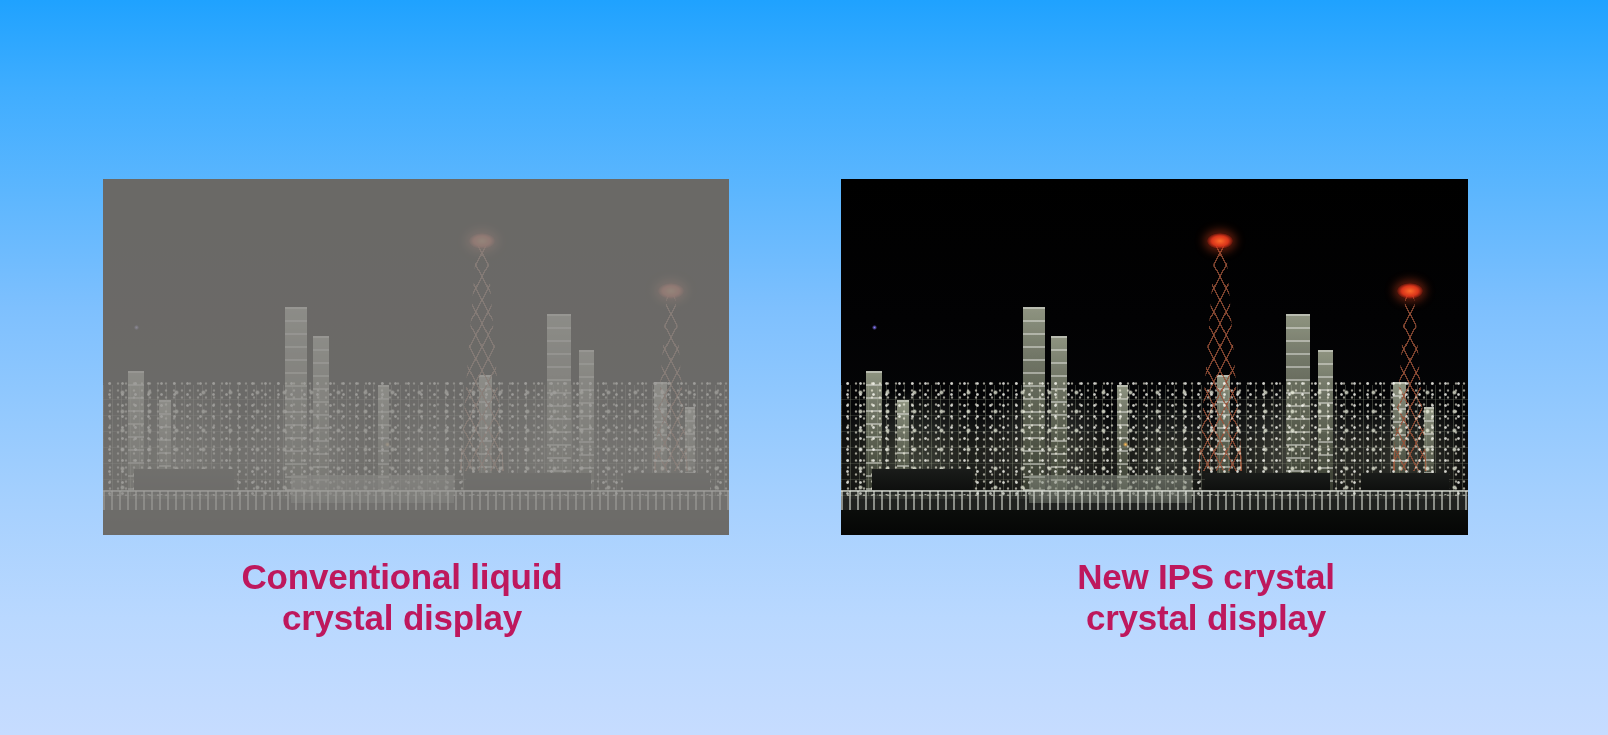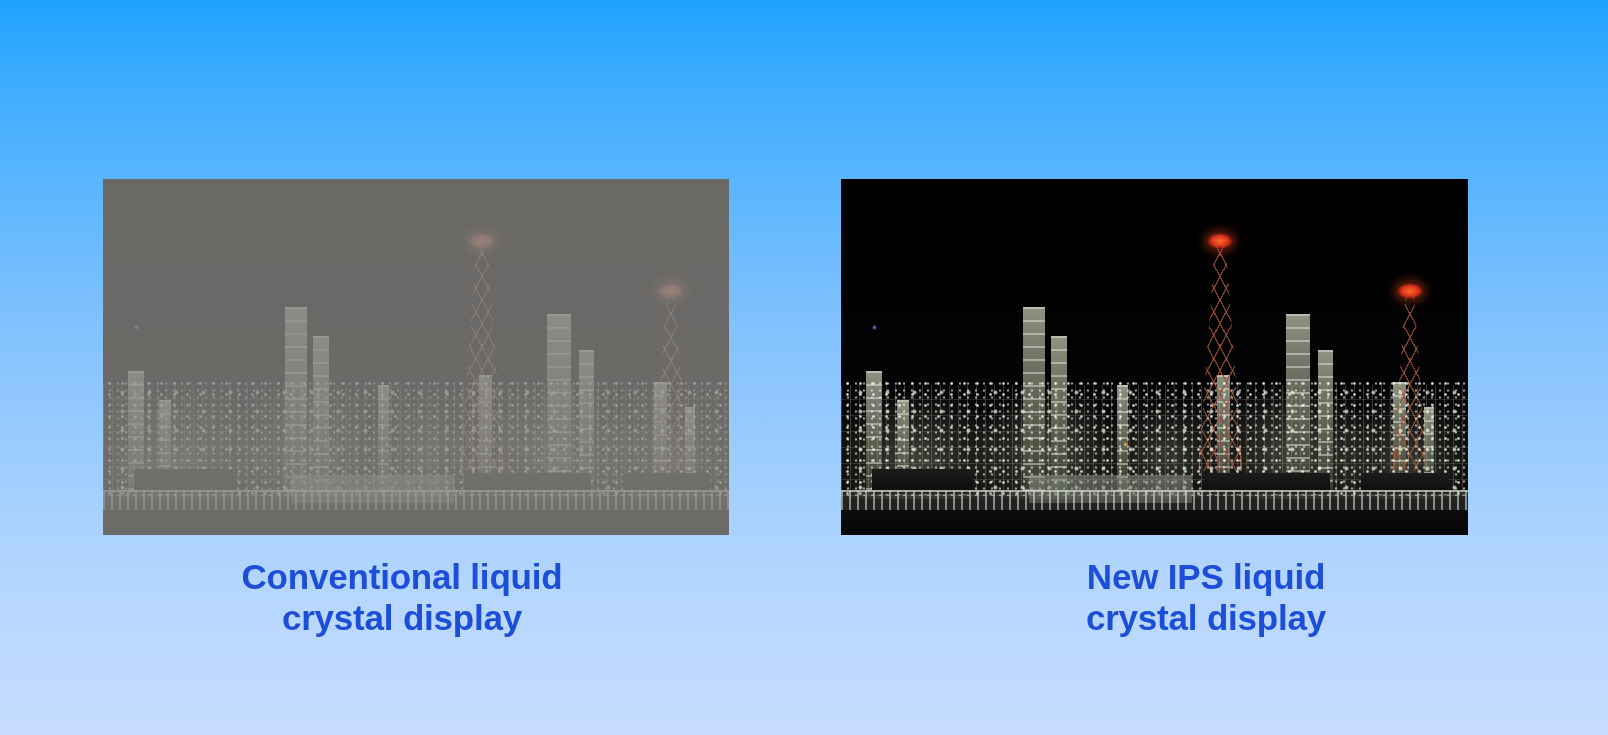--- a/index.html
+++ b/index.html
@@ -247,21 +247,21 @@
     backdrop-filter: contrast(0.42) brightness(1.55) saturate(0.55);
   }
 
   
   .caption {
     position: absolute;
     top: 556px;
     left: 0;
     width: 804px;
     text-align: center;
-    color: #1d4ed8;
+    color: #be185d;
     font-size: 35px;
     font-weight: bold;
     line-height: 41px;
     letter-spacing: -0.2px;
   }
   .caption .line { display: block; }
 </style>
 </head>
 <body>
 
@@ -361,18 +361,18 @@
         <div class="fence"></div>
         <div class="scrub"></div>
         <div class="ground"></div>
 
         <div class="pt blue" style="left:5%;  top:41%;"></div>
         <div class="pt amber" style="left:45%; top:74%;"></div>
       </div>
     </div>
 
     <div class="caption">
-      <span class="line">New IPS liquid</span>
+      <span class="line">New IPS crystal</span>
       <span class="line">crystal display</span>
     </div>
   </div>
 
 </div>
 
 </body></html>

